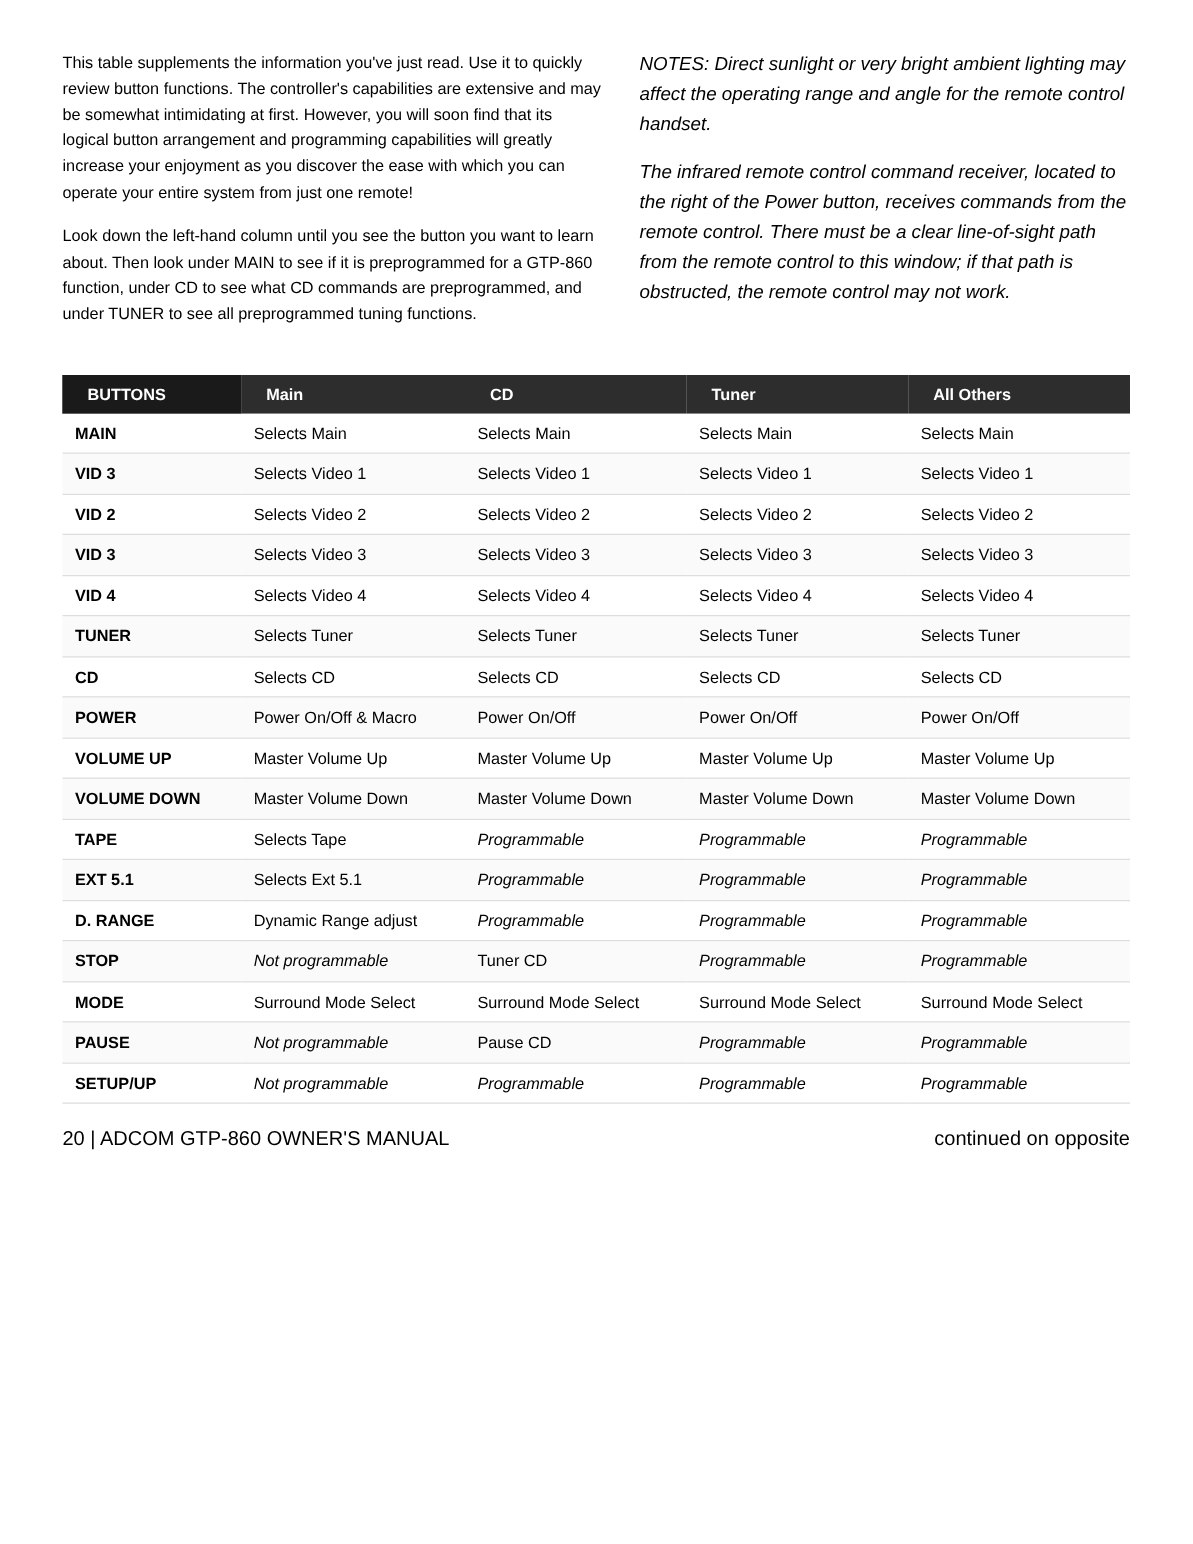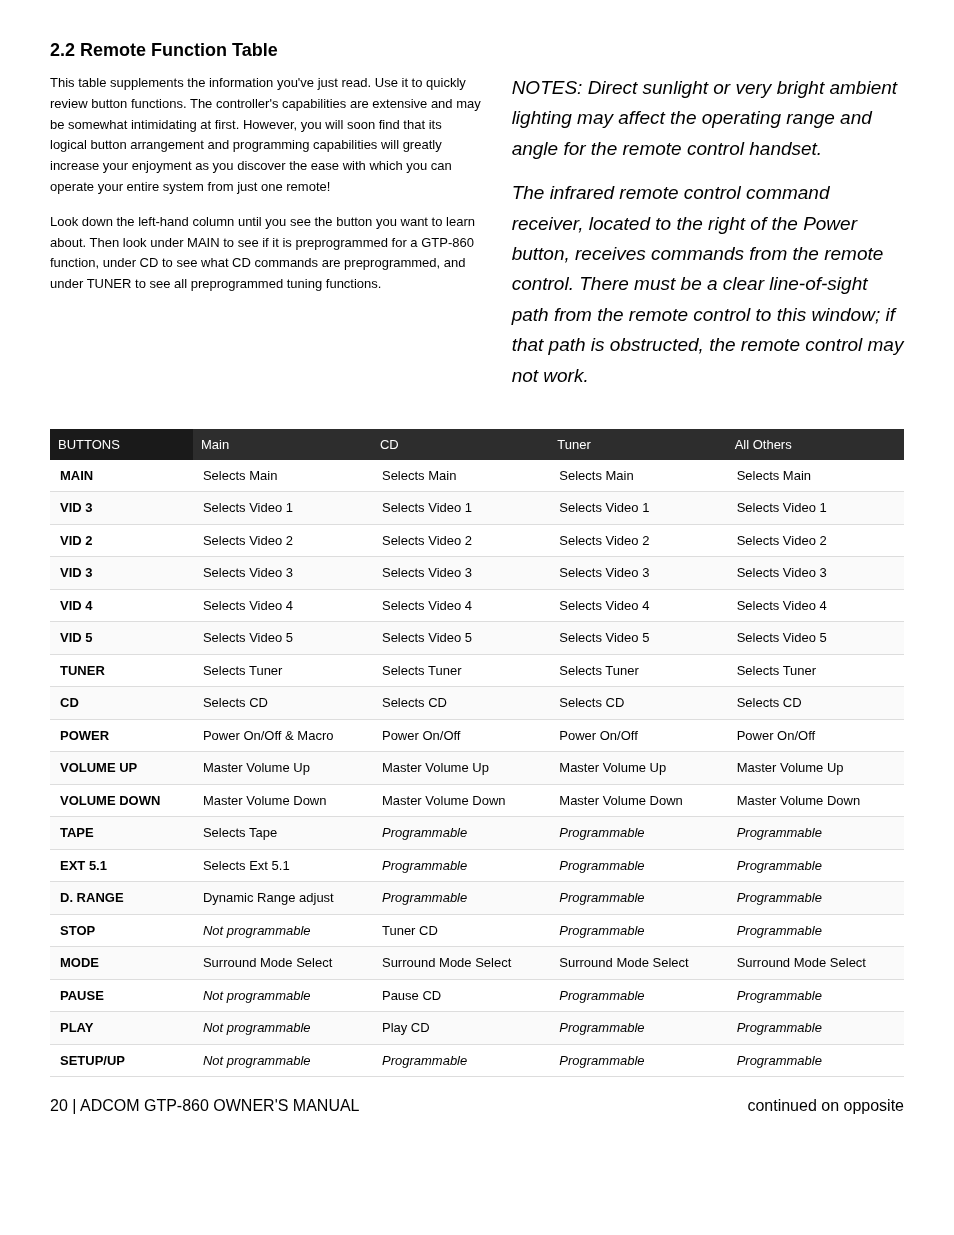--- a/index.html
+++ b/index.html
@@ -36,21 +36,21 @@
     }
 
     .intro-left {
       flex: 1.1;
       font-size: 13px;
       line-height: 1.6;
     }
 
     .intro-right {
       flex: 1;
-      font-size: 19px;
+      font-size: 15px;
       line-height: 1.6;
     }
 
     .intro-right p {
       margin-bottom: 14px;
     }
 
     .intro-right p:first-child {
       font-style: italic;
     }
@@ -69,23 +69,23 @@
       margin-top: 10px;
       font-size: 13px;
     }
 
     thead tr {
       background-color: #2d2d2d;
       color: #ffffff;
     }
 
     thead th {
-      padding: 8px 8px;
+      padding: 8px 20px;
       text-align: left;
-      font-weight: normal;
+      font-weight: bold;
       font-size: 13px;
     }
 
     thead th:first-child {
       background-color: #1a1a1a;
     }
 
     tbody tr {
       border-bottom: 1px solid #dddddd;
     }
@@ -119,21 +119,20 @@
 
     tbody tr:nth-child(odd) {
       background-color: #ffffff;
     }
   </style>
 </head>
 <body>
 
 <div class="page-content">
 
-  <h2 class="section-title">2.2 Remote Function Table</h2>
 
   <div class="two-col-intro">
     <div class="intro-left">
       <p>This table supplements the information you've just read. Use it to quickly review button functions. The controller's capabilities are extensive and may be somewhat intimidating at first. However, you will soon find that its logical button arrangement and programming capabilities will greatly increase your enjoyment as you discover the ease with which you can operate your entire system from just one remote!</p>
       <p>Look down the left-hand column until you see the button you want to learn about. Then look under MAIN to see if it is preprogrammed for a GTP-860 function, under CD to see what CD commands are preprogrammed, and under TUNER to see all preprogrammed tuning functions.</p>
     </div>
     <div class="intro-right">
       <p>NOTES: Direct sunlight or very bright ambient lighting may affect the operating range and angle for the remote control handset.</p>
       <p>The infrared remote control command receiver, located to the right of the Power button, receives commands from the remote control. There must be a clear line-of-sight path from the remote control to this window; if that path is obstructed, the remote control may not work.</p>
     </div>
@@ -179,27 +178,20 @@
           <td>Selects Video 3</td>
         </tr>
         <tr>
           <td>VID 4</td>
           <td>Selects Video 4</td>
           <td>Selects Video 4</td>
           <td>Selects Video 4</td>
           <td>Selects Video 4</td>
         </tr>
         <tr>
-          <td>VID 5</td>
-          <td>Selects Video 5</td>
-          <td>Selects Video 5</td>
-          <td>Selects Video 5</td>
-          <td>Selects Video 5</td>
-        </tr>
-        <tr>
           <td>TUNER</td>
           <td>Selects Tuner</td>
           <td>Selects Tuner</td>
           <td>Selects Tuner</td>
           <td>Selects Tuner</td>
         </tr>
         <tr>
           <td>CD</td>
           <td>Selects CD</td>
           <td>Selects CD</td>
@@ -263,27 +255,20 @@
           <td>Surround Mode Select</td>
         </tr>
         <tr>
           <td>PAUSE</td>
           <td class="italic">Not programmable</td>
           <td>Pause CD</td>
           <td class="italic">Programmable</td>
           <td class="italic">Programmable</td>
         </tr>
         <tr>
-          <td>PLAY</td>
-          <td class="italic">Not programmable</td>
-          <td>Play CD</td>
-          <td class="italic">Programmable</td>
-          <td class="italic">Programmable</td>
-        </tr>
-        <tr>
           <td>SETUP/UP</td>
           <td class="italic">Not programmable</td>
           <td class="italic">Programmable</td>
           <td class="italic">Programmable</td>
           <td class="italic">Programmable</td>
         </tr>
       </tbody>
   </table>
 
   <div class="footer-row">

